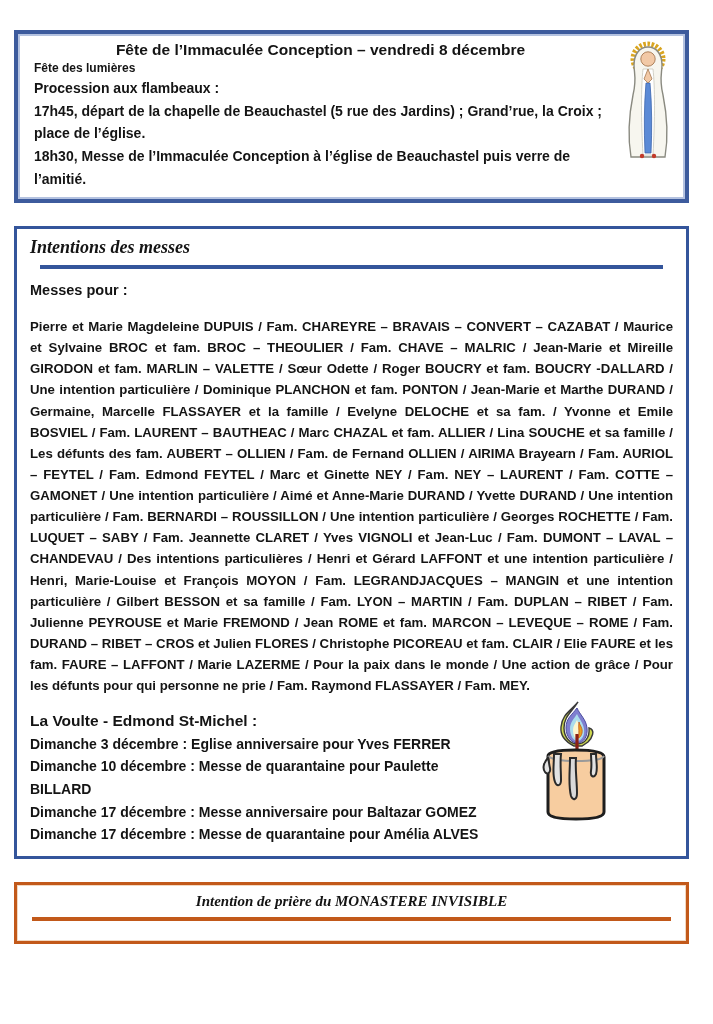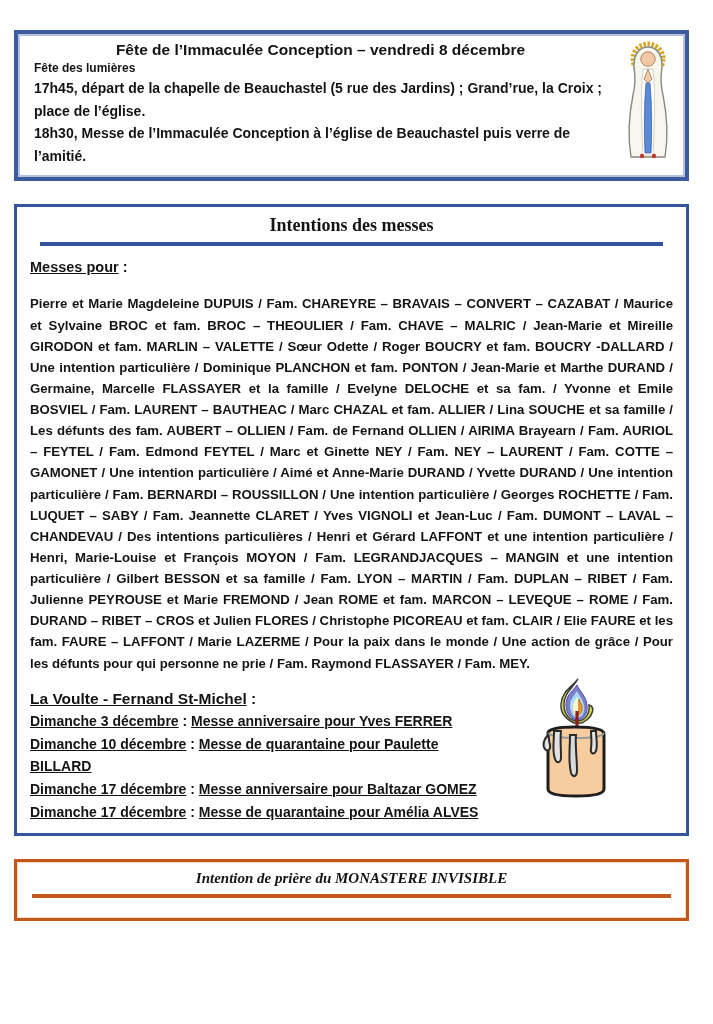--- a/index.html
+++ b/index.html
@@ -3,43 +3,43 @@
 <meta charset="utf-8">
 <style>
   html,body{margin:0;padding:0;background:#ffffff;}
   body{
     width:713px;height:1024px;overflow:hidden;
     font-family:"Liberation Sans",sans-serif;color:#141414;
     -webkit-font-smoothing:antialiased;
   }
   .page{box-sizing:border-box;width:702px;height:1024px;padding:30px 13px 0 14px;overflow:hidden;}
 
-  .u{text-decoration:underline;text-align:center;}
+  .u{text-align:center;}
 
   
   .box-announce{
     position:relative;
     border:4px solid #3d5b9d;
     box-shadow:inset 0 0 0 2px #b4c2e0;
     padding:5px 78px 9px 16px;
   }
   .announce-title{font-size:15.5px;font-weight:bold;text-align:center;line-height:1.45;}
   .announce-subtitle{font-size:12px;font-weight:bold;text-align:left;line-height:1.3;}
   .announce-line{font-size:14px;font-weight:bold;line-height:1.62;text-align:left;}
   .mary{position:absolute;top:5px;right:8px;width:58px;height:126px;}
 
   
   .box-intentions{
     position:relative;margin-top:23px;
     border:3px solid #34559b;
     padding:7px 13px 10px 13px;
   }
   .int-title{
-    font-family:"Liberation Serif",serif;font-weight:bold;
-    font-size:18px;text-align:center;line-height:1.3;
+    font-family:"Liberation Serif",serif;font-style:italic;font-weight:bold;
+    font-size:18px;text-align:left;line-height:1.3;
   }
   .rule-blue{height:4px;background:#34559b;margin:5px 10px 11px 10px;}
   .masses-heading{font-size:14.5px;font-weight:bold;line-height:1.4;}
   .masses-text{
     font-size:13.2px;font-weight:bold;text-align:justify;line-height:1.6;margin-top:16px;
   }
   .section-heading{font-size:15.5px;font-weight:bold;margin-top:13px;line-height:1.5;}
   .mass-item{font-size:14px;font-weight:bold;line-height:1.62;max-width:470px;}
   .candle{position:absolute;right:64px;bottom:34px;width:92px;height:122px;}
 
@@ -60,20 +60,21 @@
   }
 </style>
 </head>
 <body>
 
 <div class="page">
 
   <div class="box-announce">
     <div class="announce-title">Fête de l’Immaculée Conception – vendredi 8 décembre</div>
     <div class="announce-subtitle">Fête des lumières</div>
+    <div class="announce-line">Procession aux flambeaux :</div>
     <div class="announce-line">17h45, départ de la chapelle de Beauchastel (5 rue des Jardins) ; Grand’rue, la Croix ; place de l’église.</div>
     <div class="announce-line">18h30, Messe de l’Immaculée Conception à l’église de Beauchastel puis verre de l’amitié.</div>
 
     <svg class="mary" viewBox="0 0 58 126" aria-hidden="true">
       <ellipse cx="29" cy="20" rx="15" ry="15" fill="none" stroke="#d9a520" stroke-width="5" stroke-dasharray="2.5 1.6"></ellipse>
       <path d="M29 8 C20 8 15 16 15 26 C15 34 18 40 14 56 C10 76 9 100 12 118 L46 118 C49 100 48 76 44 56 C40 40 43 34 43 26 C43 16 38 8 29 8 Z" fill="#f7f6ef" stroke="#8a8a80" stroke-width="1.4"></path>
       <circle cx="29" cy="20" r="7.2" fill="#f2c9a6" stroke="#9a6a40" stroke-width="0.8"></circle>
       <path d="M24 30 C22 48 22 80 24 116 L34 116 C36 80 36 48 34 30 Z" fill="#ffffff" stroke="#c8c8bd" stroke-width="0.8"></path>
       <path d="M27 44 C25 66 25 92 26 114 L32 114 C33 92 33 66 31 44 Z" fill="#5b8ad6" stroke="#3c66ad" stroke-width="0.8"></path>
       <path d="M29 30 L25 40 L29 44 L33 40 Z" fill="#f2c9a6" stroke="#9a6a40" stroke-width="0.7"></path>
@@ -83,22 +84,22 @@
   </div>
 
   <div class="box-intentions">
     <div class="int-title">Intentions des messes</div>
     <div class="rule-blue"></div>
 
     <div class="masses-heading"><span class="u">Messes pour</span><span> : </span></div>
 
     <div class="masses-text">Pierre et Marie Magdeleine DUPUIS / Fam. CHAREYRE – BRAVAIS – CONVERT – CAZABAT / Maurice et Sylvaine BROC et fam. BROC – THEOULIER / Fam. CHAVE – MALRIC / Jean-Marie et Mireille GIRODON et fam. MARLIN – VALETTE / Sœur Odette / Roger BOUCRY et fam. BOUCRY -DALLARD / Une intention particulière / Dominique PLANCHON et fam. PONTON / Jean-Marie et Marthe DURAND / Germaine, Marcelle FLASSAYER et la famille / Evelyne DELOCHE et sa fam. / Yvonne et Emile BOSVIEL / Fam. LAURENT – BAUTHEAC / Marc CHAZAL et fam. ALLIER / Lina SOUCHE et sa famille / Les défunts des fam. AUBERT – OLLIEN / Fam. de Fernand OLLIEN / AIRIMA Brayearn / Fam. AURIOL – FEYTEL / Fam. Edmond FEYTEL / Marc et Ginette NEY / Fam. NEY – LAURENT / Fam. COTTE – GAMONET / Une intention particulière / Aimé et Anne-Marie DURAND / Yvette DURAND / Une intention particulière / Fam. BERNARDI – ROUSSILLON / Une intention particulière / Georges ROCHETTE / Fam. LUQUET – SABY / Fam. Jeannette CLARET / Yves VIGNOLI et Jean-Luc / Fam. DUMONT – LAVAL – CHANDEVAU / Des intentions particulières / Henri et Gérard LAFFONT et une intention particulière / Henri, Marie-Louise et François MOYON / Fam. LEGRANDJACQUES – MANGIN et une intention particulière / Gilbert BESSON et sa famille / Fam. LYON – MARTIN / Fam. DUPLAN – RIBET / Fam. Julienne PEYROUSE et Marie FREMOND / Jean ROME et fam. MARCON – LEVEQUE – ROME / Fam. DURAND – RIBET – CROS et Julien FLORES / Christophe PICOREAU et fam. CLAIR / Elie FAURE et les fam. FAURE – LAFFONT / Marie LAZERME / Pour la paix dans le monde / Une action de grâce / Pour les défunts pour qui personne ne prie / Fam. Raymond FLASSAYER / Fam. MEY.</div>
 
-    <div class="section-heading"><span class="u">La Voulte - Fernand St-Michel</span><span> : </span></div>
-    <div class="mass-item"><span class="u">Dimanche 3 décembre</span><span> : </span><span class="u">Messe anniversaire pour Yves FERRER</span></div>
+    <div class="section-heading"><span class="u">La Voulte - Edmond St-Michel</span><span> : </span></div>
+    <div class="mass-item"><span class="u">Dimanche 3 décembre</span><span> : </span><span class="u">Eglise anniversaire pour Yves FERRER</span></div>
     <div class="mass-item"><span class="u">Dimanche 10 décembre</span><span> : </span><span class="u">Messe de quarantaine pour Paulette BILLARD</span></div>
     <div class="mass-item"><span class="u">Dimanche 17 décembre</span><span> : </span><span class="u">Messe anniversaire pour Baltazar GOMEZ</span></div>
 
     <div class="mass-item"><span class="u">Dimanche 17 décembre</span><span> : </span><span class="u">Messe de quarantaine pour Amélia ALVES</span></div>
 
     <svg class="candle" viewBox="0 0 92 122" aria-hidden="true">
       <path d="M48 2 C42 12 34 16 34 28 C34 38 41 44 47 44 C55 44 60 37 59 28 C66 30 62 38 58 42 L52 46 L44 46 C36 42 30 36 31 27 C32 14 42 10 48 2 Z" fill="#cdd74e" stroke="#3a3a3a" stroke-width="1.4"></path>
       <path d="M47 8 C42 15 36 18 36 28 C36 37 42 43 47 43 C54 43 58 36 57 28 C56 19 50 15 47 8 Z" fill="#7f7fd0" stroke="#4d4da0" stroke-width="1"></path>
       <path d="M47 14 C44 19 40 22 40 29 C40 36 44 41 47 41 C52 41 55 35 54 29 C53 22 49 19 47 14 Z" fill="#aadcec"></path>
       <path d="M47 20 C45 24 43 26 43 30 C43 35 45 39 47 39 C50 39 52 35 51 30 C50 26 48 23 47 20 Z" fill="#fdf6cf"></path>

